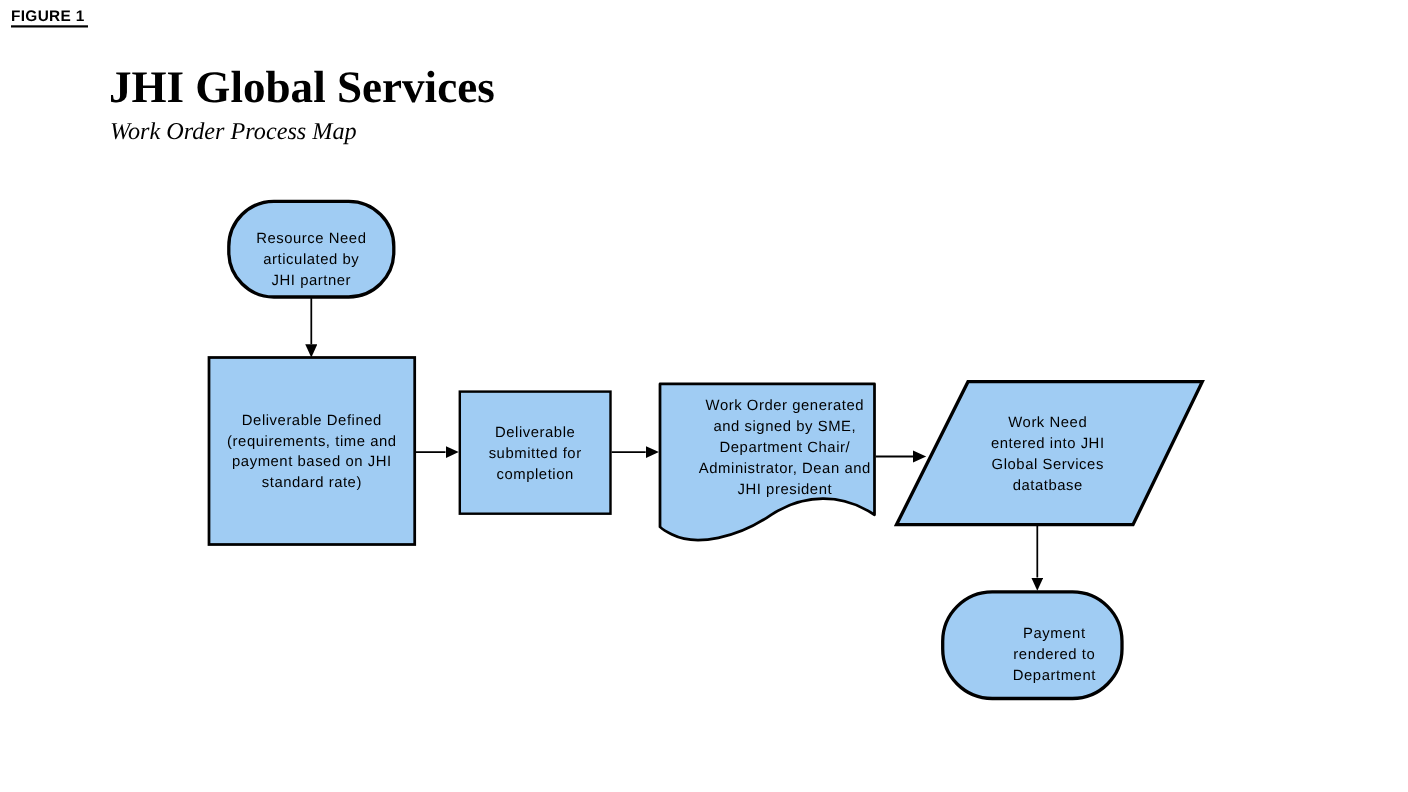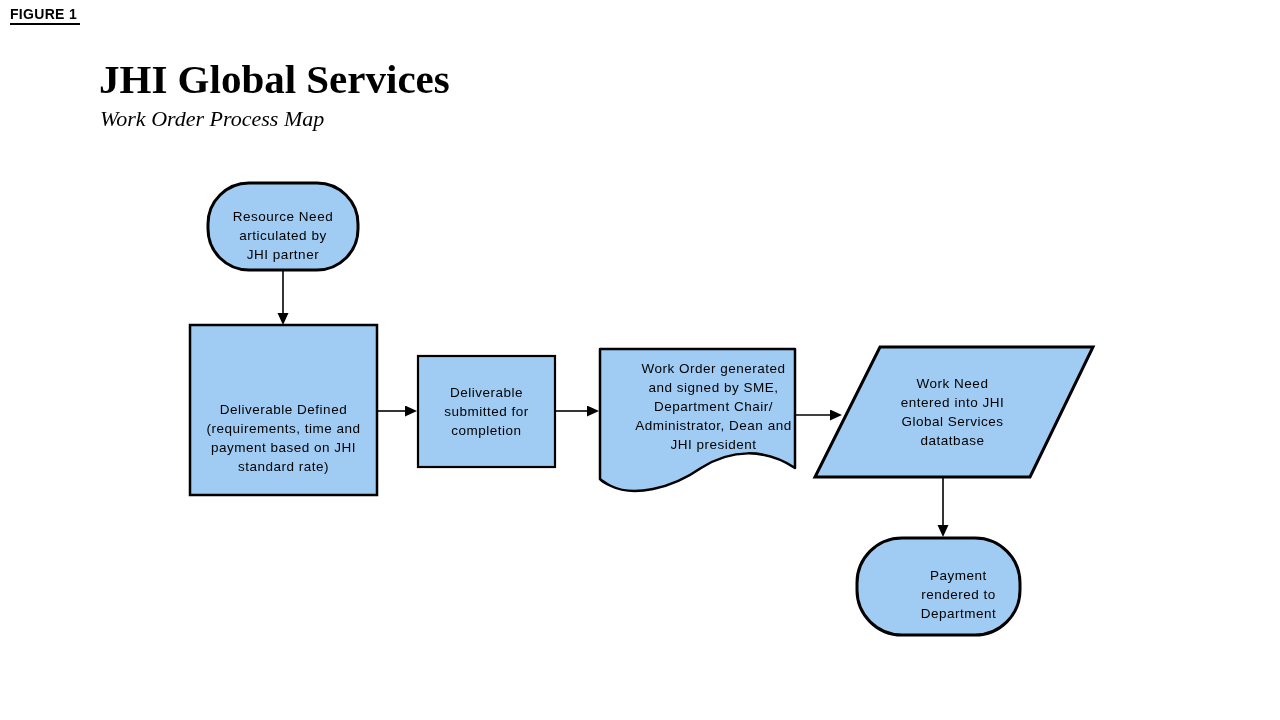--- a/index.html
+++ b/index.html
@@ -35,21 +35,21 @@
     position: absolute;
     display: flex; align-items: center; justify-content: center;
     text-align: center;
     white-space: pre-line;
     font-size: 13.5px; line-height: 19px; letter-spacing: 0.5px;
     color: #000;
     pointer-events: none;
   }
   
   .lbl-resource      { left: 208px; top: 183px; width: 150px; height: 105px;  }
-  .lbl-defined       { left: 190px; top: 325px; width: 187px; height: 170px; margin-top: 28px; }
+  .lbl-defined       { left: 190px; top: 325px; width: 187px; height: 170px; }
   .lbl-submitted     { left: 418px; top: 356px; width: 137px; height: 111px; border-radius: 32px; }
   .lbl-document      { left: 598px; top: 349px; width: 231px; height: 114px; }
   .lbl-database      { left: 855px; top: 347px; width: 195px; height: 130px; }
   .lbl-payment       { left: 877px; top: 538px; width: 163px; height: 112px;  }
 </style>
 </head>
 <body>
 
 <div class="figure-label">FIGURE 1</div>
 <h1 class="page-title">JHI Global Services</h1>

